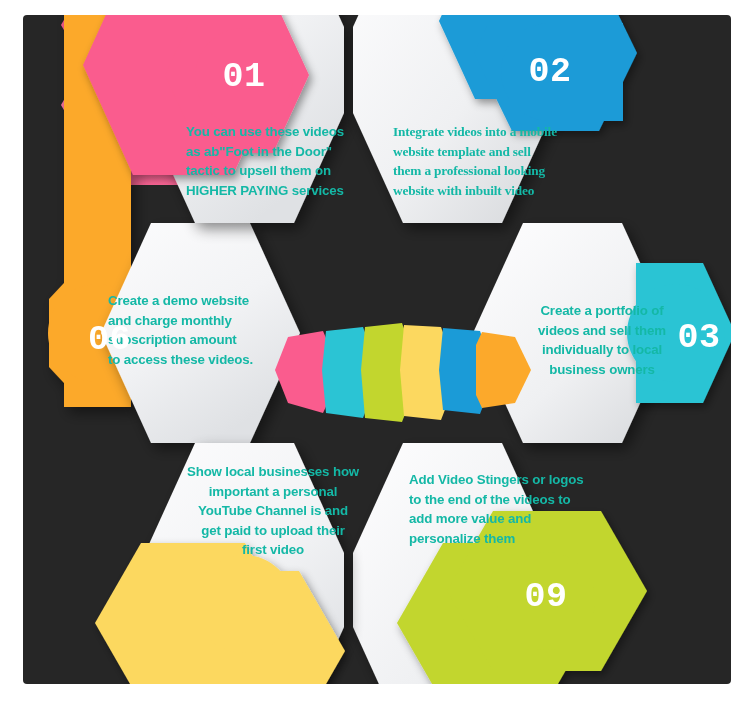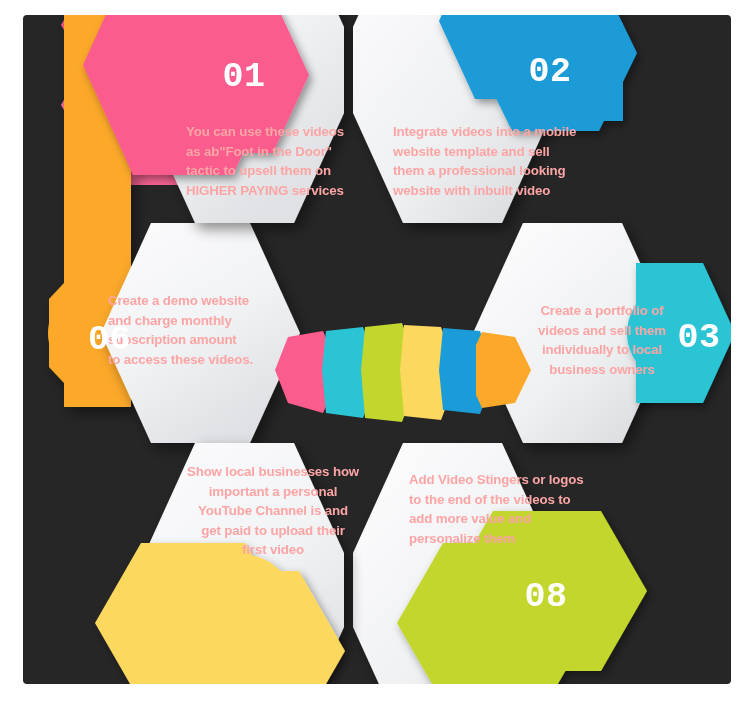--- a/index.html
+++ b/index.html
@@ -43,32 +43,32 @@
 
   #stage svg {
     position: absolute;
     left: 0;
     top: 0;
   }
 
   
   .node-text {
     position: absolute;
-    color: #fca5a5;
+    color: #14b8a6;
     font-family: "Liberation Sans", sans-serif;
     font-weight: bold;
     font-size: 13.3px;
     line-height: 19.5px;
     letter-spacing: -0.15px;
     white-space: pre-line;
     pointer-events: none;
   }
 
   .t01 { left: 163px; top: 107px; width: 186px; text-align: left; }
-  .t02 { left: 370px; top: 107px; width: 196px; text-align: left; }
+  .t02 { left: 370px; top: 107px; width: 196px; text-align: left; font-family: Liberation Serif, serif; }
   .t03 { left: 460px; top: 286px; width: 150px; text-align: center; margin-left: 44px; }
   .t04 { left: 386px; top: 455px; width: 180px; text-align: left; }
   .t05 { left: 155px; top: 447px; width: 190px; text-align: center; }
   .t06 { left: 85px; top: 276px; width: 160px; text-align: left; }
 
   
   .badge-num {
     position: absolute;
     color: #ffffff;
     font-family: Liberation Mono, monospace;
@@ -233,18 +233,18 @@
 add more value and
 personalize them</div>
       <div class="node-text t06">Create a demo website
 and charge monthly
 subscription amount
 to access these videos.</div>
 
       <div class="badge-num n01">01</div>
       <div class="badge-num n02">02</div>
       <div class="badge-num n03">03</div>
-      <div class="badge-num n04">08</div>
+      <div class="badge-num n04">09</div>
       <div class="badge-num n06">06</div>
 
     </div>
   </div>
 </div>
 
 </body></html>

